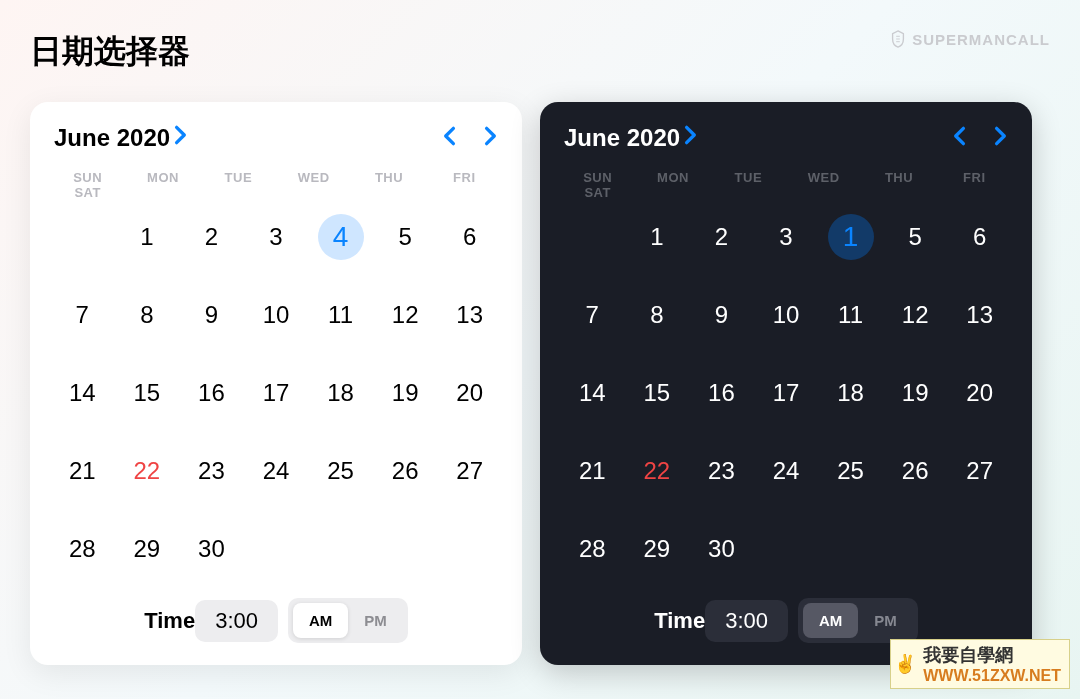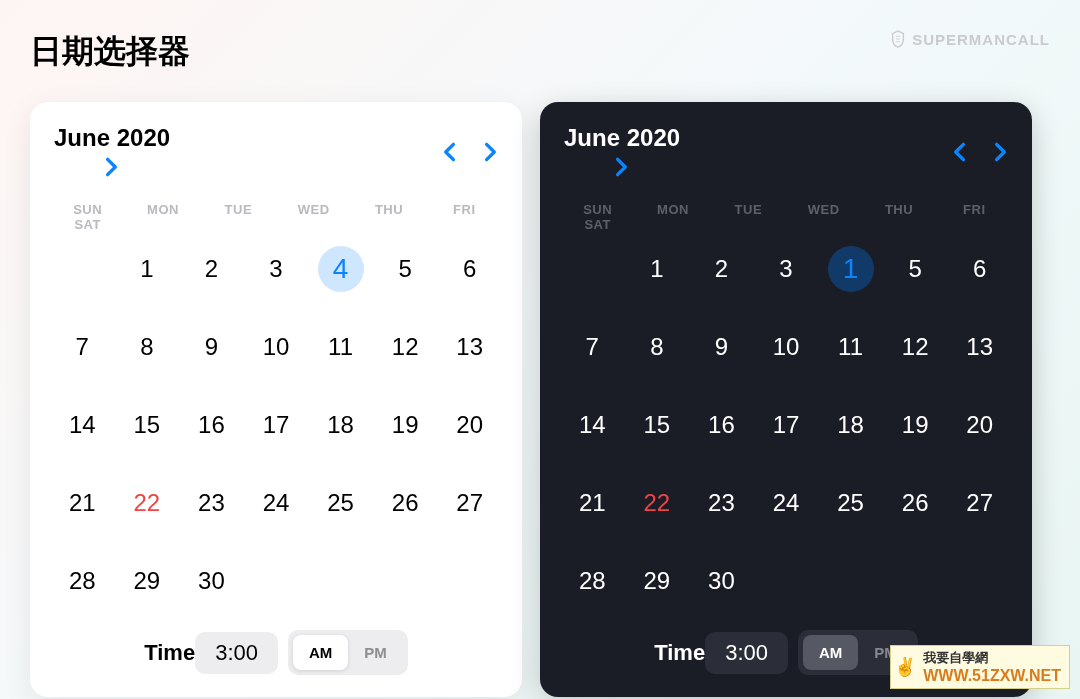--- a/index.html
+++ b/index.html
@@ -32,21 +32,21 @@
     }
     .cards { display: flex; gap: 18px; }
     .card {
       border-radius: 18px;
       width: 492px;
       padding: 22px 20px 22px 20px;
     }
     .card.light { background: #fff; box-shadow: 0 8px 30px rgba(0,0,0,0.08); }
     .card.dark { background: #1a1d26; box-shadow: 0 8px 30px rgba(0,0,0,0.2); }
     .hdr { display: flex; align-items: center; justify-content: space-between; margin-bottom: 18px; padding: 0 4px; }
-    .month-wrap { display: flex; align-items: center; gap: 4px; font-size: 24px; font-weight: 700; cursor: pointer; flex-direction: column; }
+    .month-wrap { display: flex; align-items: center; gap: 4px; font-size: 24px; font-weight: 700; cursor: pointer; }
     .light .month-wrap { color: #000; }
     .dark .month-wrap { color: #fff; }
     .month-wrap .chev { color: #0A84FF; }
     .nav { display: flex; gap: 28px; }
     .nav-btn { color: #0A84FF; cursor: pointer; }
     .chev-icon { width: 14px; height: 22px; }
     .dow { display: grid; grid-template-columns: repeat(6,1fr); text-align: center; font-size: 13px; font-weight: 600; letter-spacing: 0.5px; margin-bottom: 10px; }
     .light .dow { color: #b9b9bf; }
     .dark .dow { color: #5d6068; }
     .grid { display: grid; grid-template-columns: repeat(7,1fr); row-gap: 24px; }
@@ -82,21 +82,21 @@
       right: 10px;
       display: flex;
       align-items: center;
       gap: 6px;
       background: #fffbe1;
       border: 1px solid #d7d08a;
       padding: 3px 8px 3px 4px;
       font-size: 11px;
     }
     .watermark .wm-logo { font-size: 18px; }
-    .watermark .wm-t1 { font-weight: 800; color: #333; font-size: 13px; }
+    .watermark .wm-t1 { font-weight: 800; color: #333; font-size: 18px; }
     .watermark .wm-t2 { color: #d77c1f; font-weight: 700; font-size: 16px; }
   </style>
 </head>
 <body>
 
 <div class="brand">
   <svg class="brand-icon" viewBox="0 0 16 20" fill="none" stroke="#cacbcf" stroke-width="1.5">
     <path d="M8 1 L14 4 V10 C14 15 11 18 8 19 C5 18 2 15 2 10 V4 Z"></path>
     <path d="M6 7 H10 M6 10 H10 M6 13 H10" stroke-width="1"></path>
   </svg>

